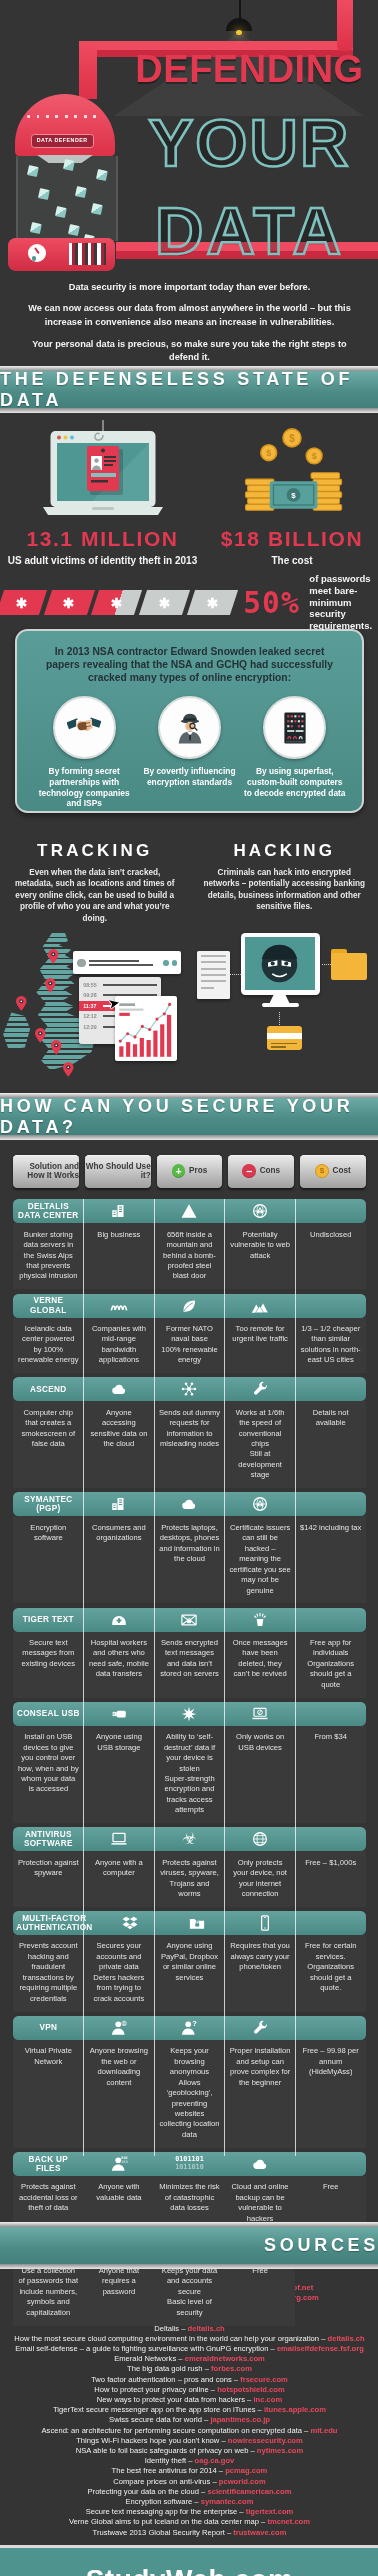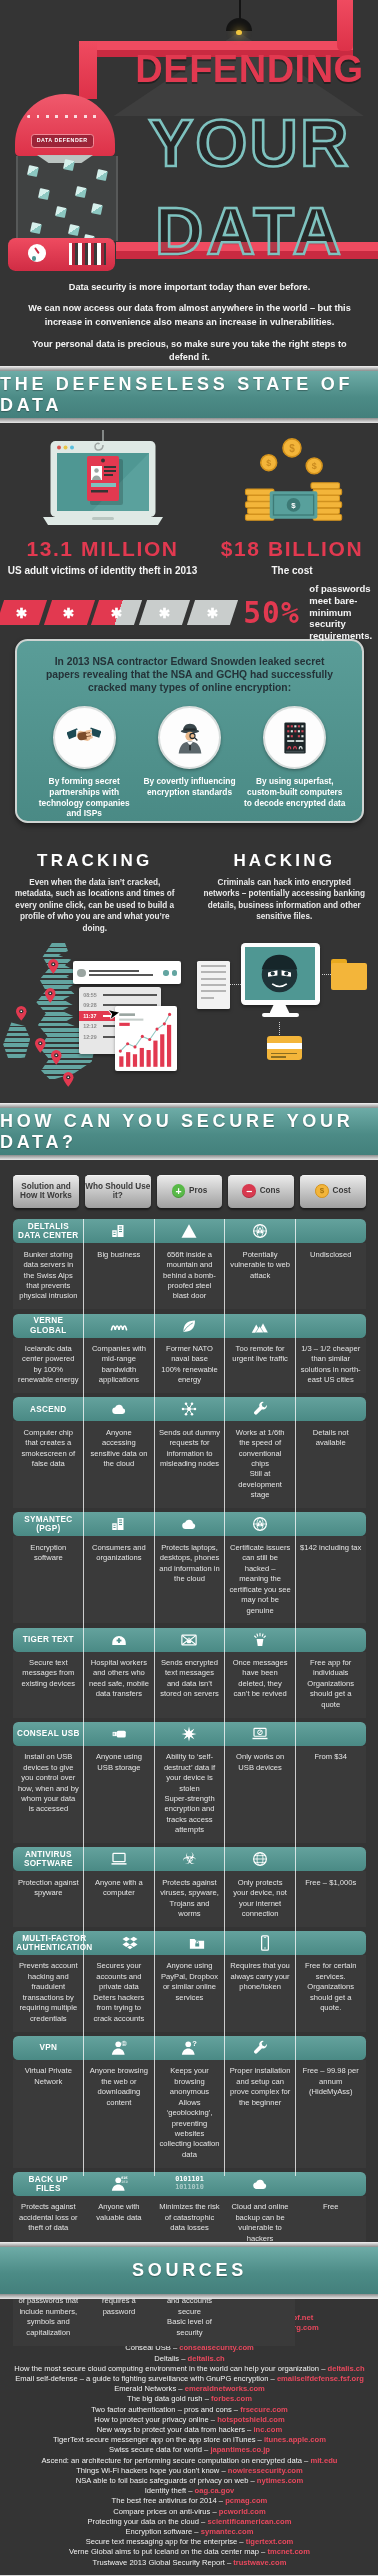--- a/index.html
+++ b/index.html
@@ -36,22 +36,22 @@
     repeating-linear-gradient(0deg,transparent 0 3.2px,rgba(0,0,0,.35) 3.2px 5.3px);}
   .title{position:absolute;left:126px;width:247px;text-align:center;}
   .title-red{top:48px;font-size:38px;font-weight:bold;letter-spacing:0.5px;color:#e23950;text-shadow:0 1.6px 0 rgba(0,0,0,.35);}
   .title-outline{font-weight:bold;color:transparent;-webkit-text-stroke:2.6px #7ec2bf;text-shadow:0 2.1px 0 rgba(0,0,0,.25);}
   .title-your{top:104px;font-size:67px;letter-spacing:2.1px;}
   .title-data{top:192px;font-size:67px;letter-spacing:3.2px;}
   
   .intro{height:87px;display:flex;flex-direction:column;justify-content:center;gap:8.4px;text-align:center;}
   .intro p{margin:0 23px;font-size:9.2px;font-weight:bold;line-height:1.45;color:#f4f4f4;}
   
-  .banner{position:relative;height:57px;background:linear-gradient(180deg,#74b2ad,#4c8b86 55%,#417d79);
-    display:flex;align-items:center;justify-content:center;}
+  .banner{position:relative;height:47px;background:linear-gradient(180deg,#74b2ad,#4c8b86 55%,#417d79);
+    display:flex;align-items:center;justify-content:flex-end;}
   .banner:before,.banner:after{content:"";position:absolute;left:0;right:0;height:4.7px;background:linear-gradient(180deg,#f2f2f2,#8d8d8d);}
   .banner:before{top:0}.banner:after{bottom:0;background:linear-gradient(180deg,#8d8d8d,#e9e9e9);}
   .banner .btxt{font-size:18px;font-weight:bold;letter-spacing:3.7px;color:#fff;text-shadow:0 1.1px 1.1px rgba(0,0,0,.3);}
   
   .stats{height:163px;display:grid;grid-template-columns:205px 174px;padding-top:7.4px;box-sizing:border-box;}
   .stat{text-align:center;}
   .stat .num{font-size:21px;font-weight:bold;letter-spacing:1.6px;color:#e23950;margin-top:2.1px;}
   .stat .cap{font-size:10px;font-weight:bold;color:#f4f4f4;margin-top:3.2px;}
   
   .pwd{height:53px;display:flex;align-items:center;justify-content:center;gap:9.5px;}
@@ -109,21 +109,21 @@
   .h-standbase{position:absolute;left:72px;top:85px;width:37px;height:4.2px;border-radius:2.1px;background:#fdfdfd;}
   .h-folder{position:absolute;left:141px;top:35px;width:36px;height:27px;}
   .h-folder .tab{position:absolute;left:0;top:-4.2px;width:16px;height:6.3px;background:#e8a91f;border-radius:2.1px 2.1px 0 0;}
   .h-folder .body{position:absolute;inset:0;background:#f3b53a;border-radius:2.1px;}
   .h-card{position:absolute;left:77px;top:108px;width:35px;height:24px;background:#f3b53a;border-radius:3.2px;}
   .h-card .stripe{position:absolute;left:0;top:7.4px;width:100%;height:5.3px;background:#fff;}
   .h-card i{display:block;position:relative;top:14.7px;height:1.6px;background:#8a6d20;margin:2.1px 4.2px 0;}
   
   .hbtns{height:53px;display:grid;grid-template-columns:repeat(5,1fr);gap:5.8px;margin:0 13px;padding-top:14.7px;box-sizing:border-box;}
   .hbtn{height:33px;border-radius:4.2px;background:linear-gradient(180deg,#ececec,#9f9f9f);box-shadow:0 1.1px 2.1px rgba(0,0,0,.5),inset 0 0.5px 0 #fff;
-    display:flex;align-items:center;justify-content:center;gap:3.7px;color:#3a3a3a;font-size:8.2px;font-weight:bold;text-align:center;line-height:1.15;cursor:pointer;}
+    display:flex;align-items:center;justify-content:center;gap:3.7px;color:#3a3a3a;font-size:8.2px;font-weight:bold;text-align:right;line-height:1.15;cursor:pointer;}
   .cicon{width:13.7px;height:13.7px;border-radius:50%;flex:none;display:flex;align-items:center;justify-content:center;color:#fff;font-size:10.5px;font-weight:bold;line-height:1;}
   .cicon.plus{background:#58b947;box-shadow:inset 0 -1.1px 0 rgba(0,0,0,.2);}
   .cicon.minus{background:#d8394f;box-shadow:inset 0 -1.1px 0 rgba(0,0,0,.2);}
   .cicon.coin{background:#f3b53a;border:1.6px solid #d3921c;width:11.6px;height:11.6px;color:#a8740f;font-size:8px;}
   .securetable{position:relative;height:966px;margin:0 13px;padding-top:6.3px;box-sizing:border-box;}
   .vline{position:absolute;top:6.3px;bottom:3.2px;width:1.1px;background:rgba(255,255,255,.75);z-index:5;}
   .t-band{display:grid;grid-template-columns:repeat(5,1fr);height:24px;background:linear-gradient(180deg,#64a29d,#4a8a85);
     border-radius:5.3px;align-items:center;}
   .t-band .bname{font-size:8.2px;font-weight:bold;letter-spacing:0.3px;text-align:center;color:#fff;line-height:1.15;padding:0 3.2px;}
   .t-band .bicon{display:flex;align-items:center;justify-content:center;height:24px;}

